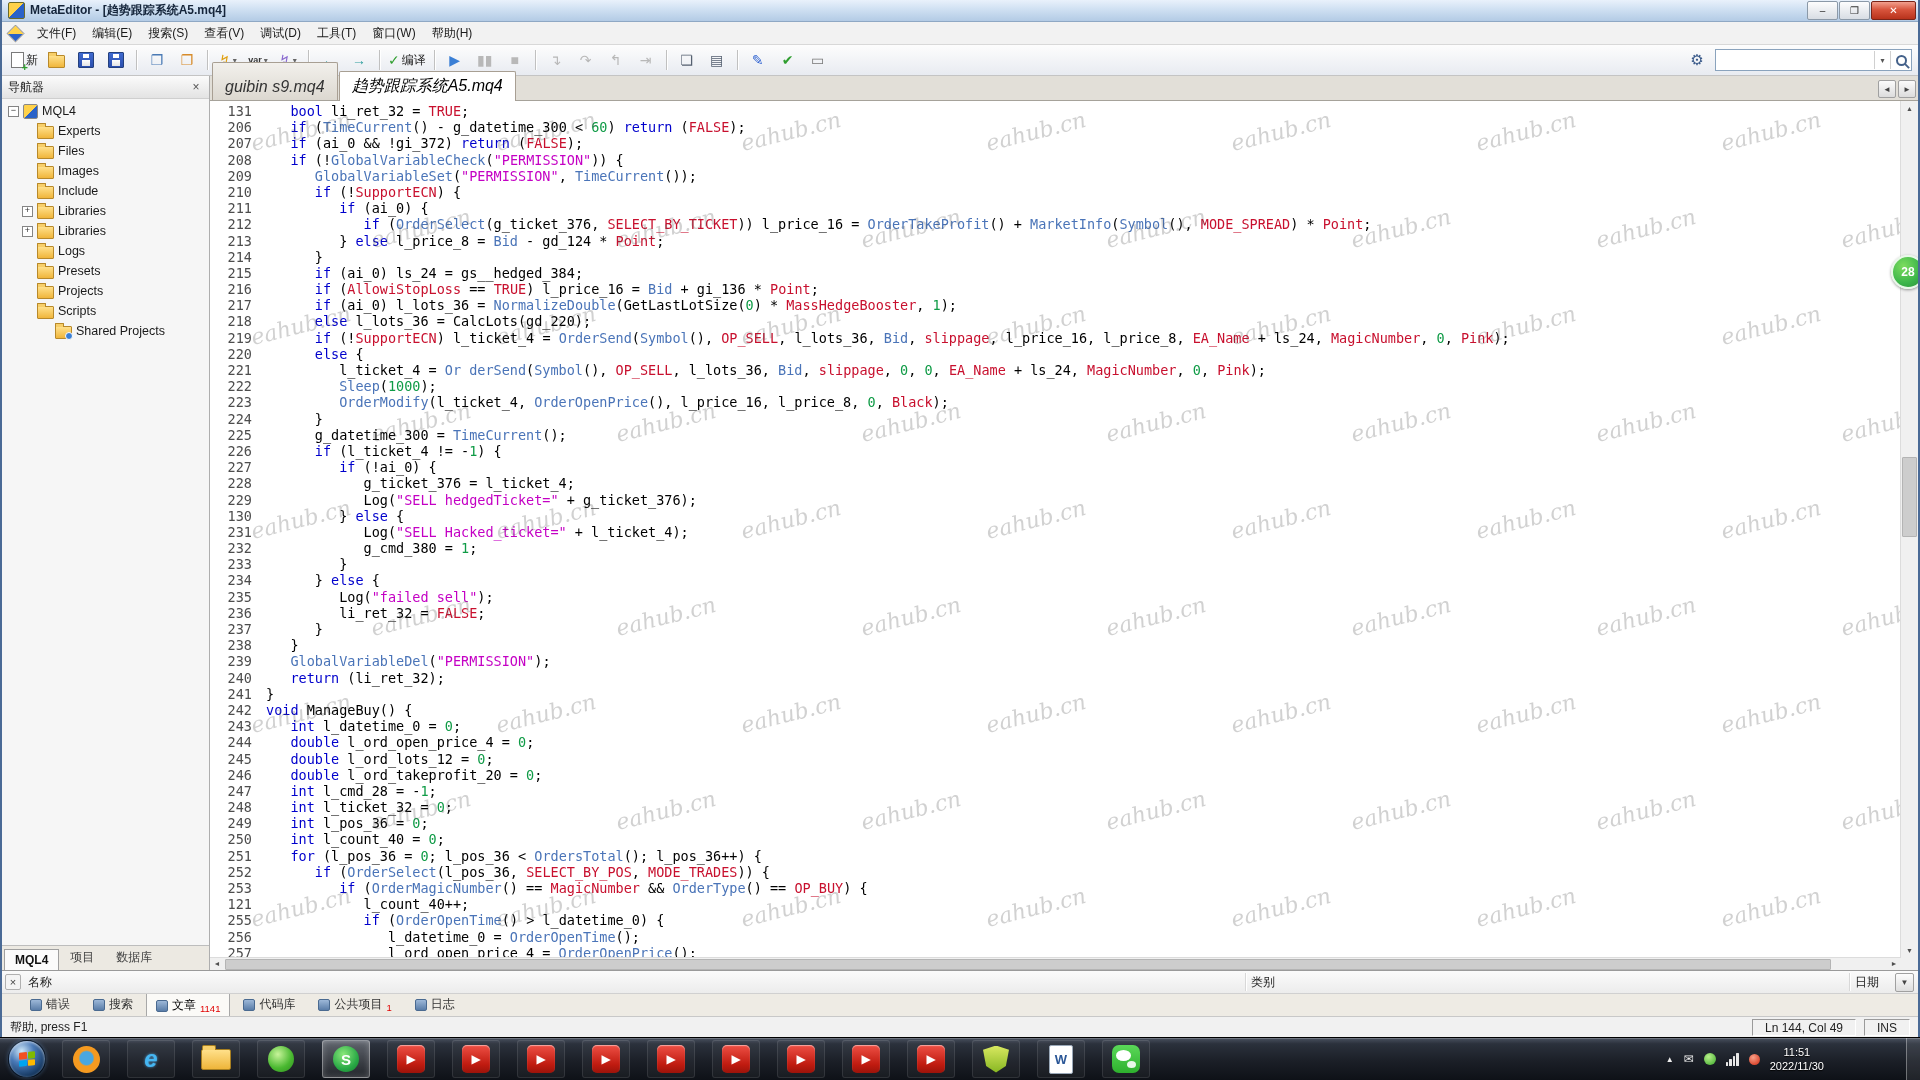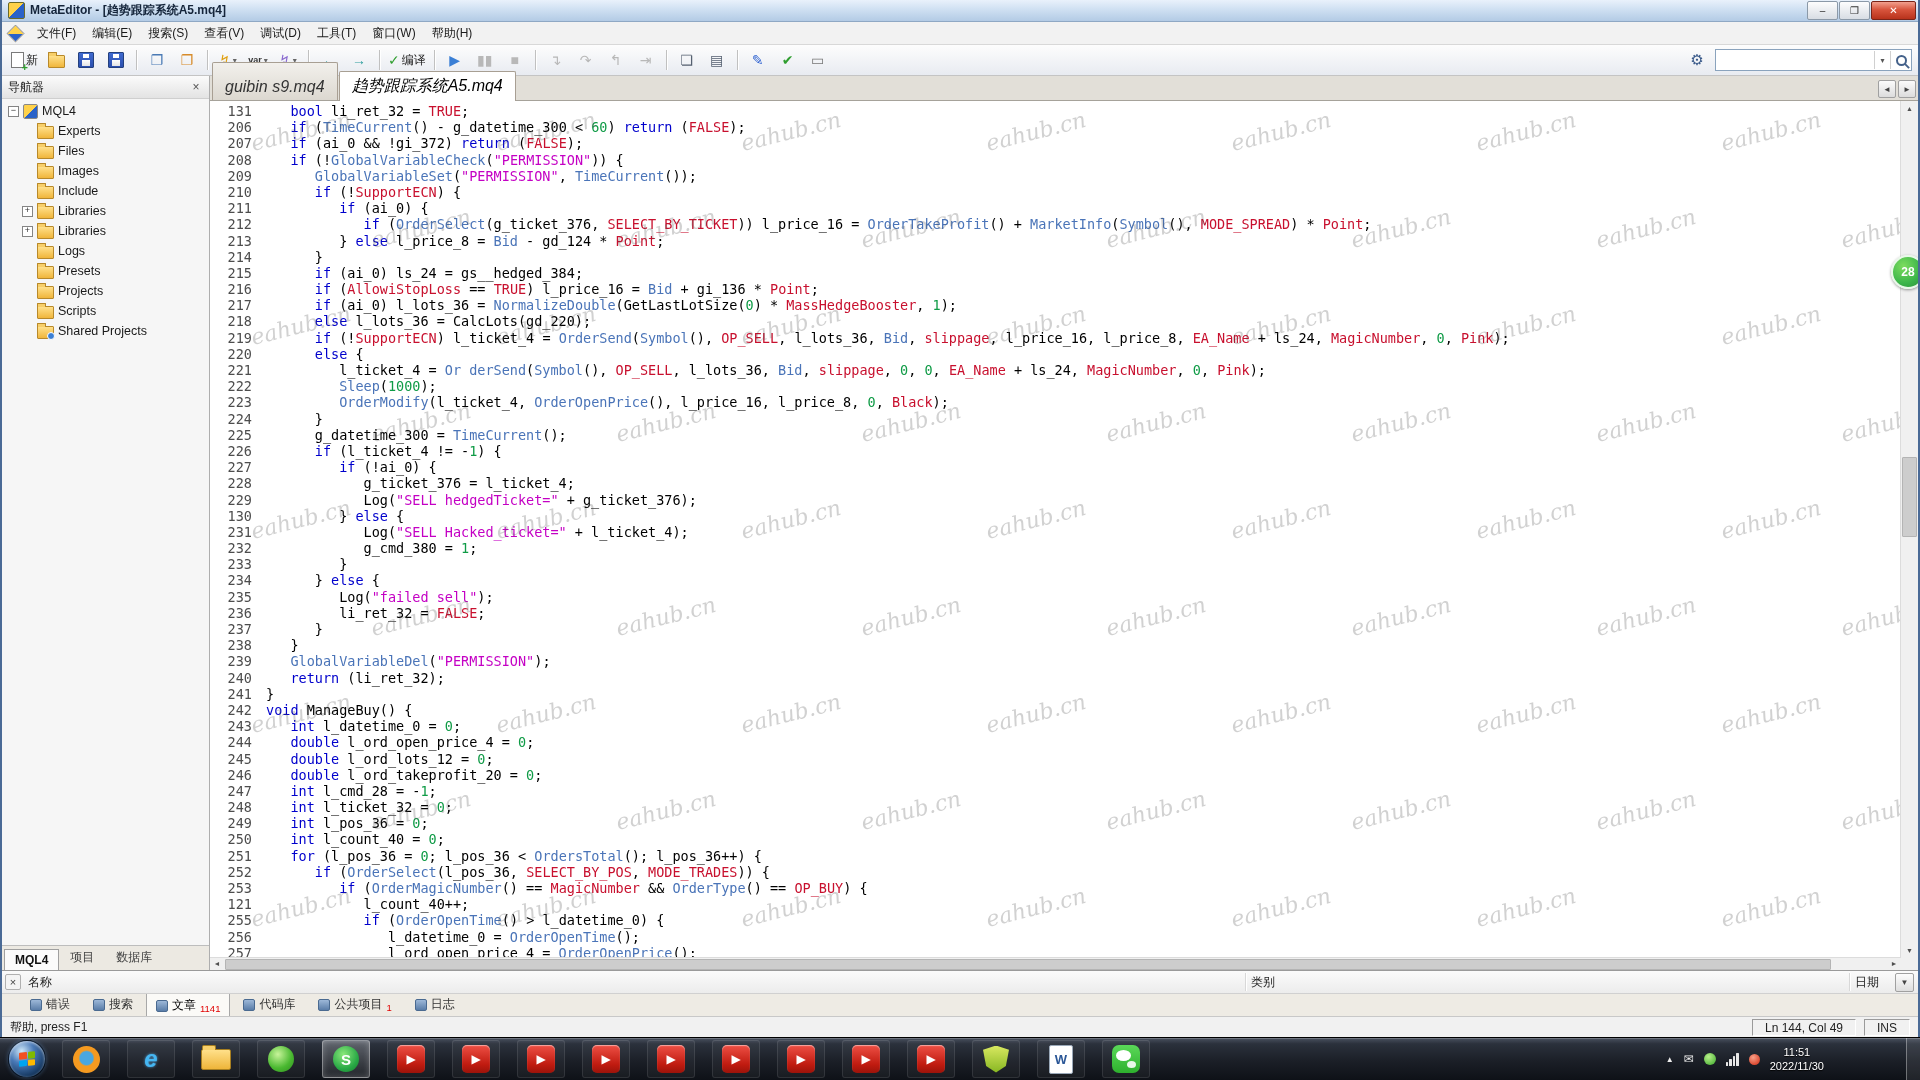--- a/index.html
+++ b/index.html
@@ -363,21 +363,21 @@
             <div class="tree-row" style="padding-left: 20px;">
               <span class="expander-space"></span>
               <span class="ic-folder"></span>
               <span class="tree-label">Projects</span>
             </div>
             <div class="tree-row" style="padding-left: 20px;">
               <span class="expander-space"></span>
               <span class="ic-folder"></span>
               <span class="tree-label">Scripts</span>
             </div>
-            <div class="tree-row" style="padding-left: 20px;">
+            <div class="tree-row" style="padding-left: 20px; margin-left: 18px;">
               <span class="expander-space"></span>
               <span class="ic-folder shared"></span>
               <span class="tree-label">Shared Projects</span>
             </div>
           </div>
         <div class="nav-tabs" id="nav-tabs">
             <span class="nvtab active">MQL4</span>
             <span class="nvtab">项目</span>
             <span class="nvtab">数据库</span>
           </div>

